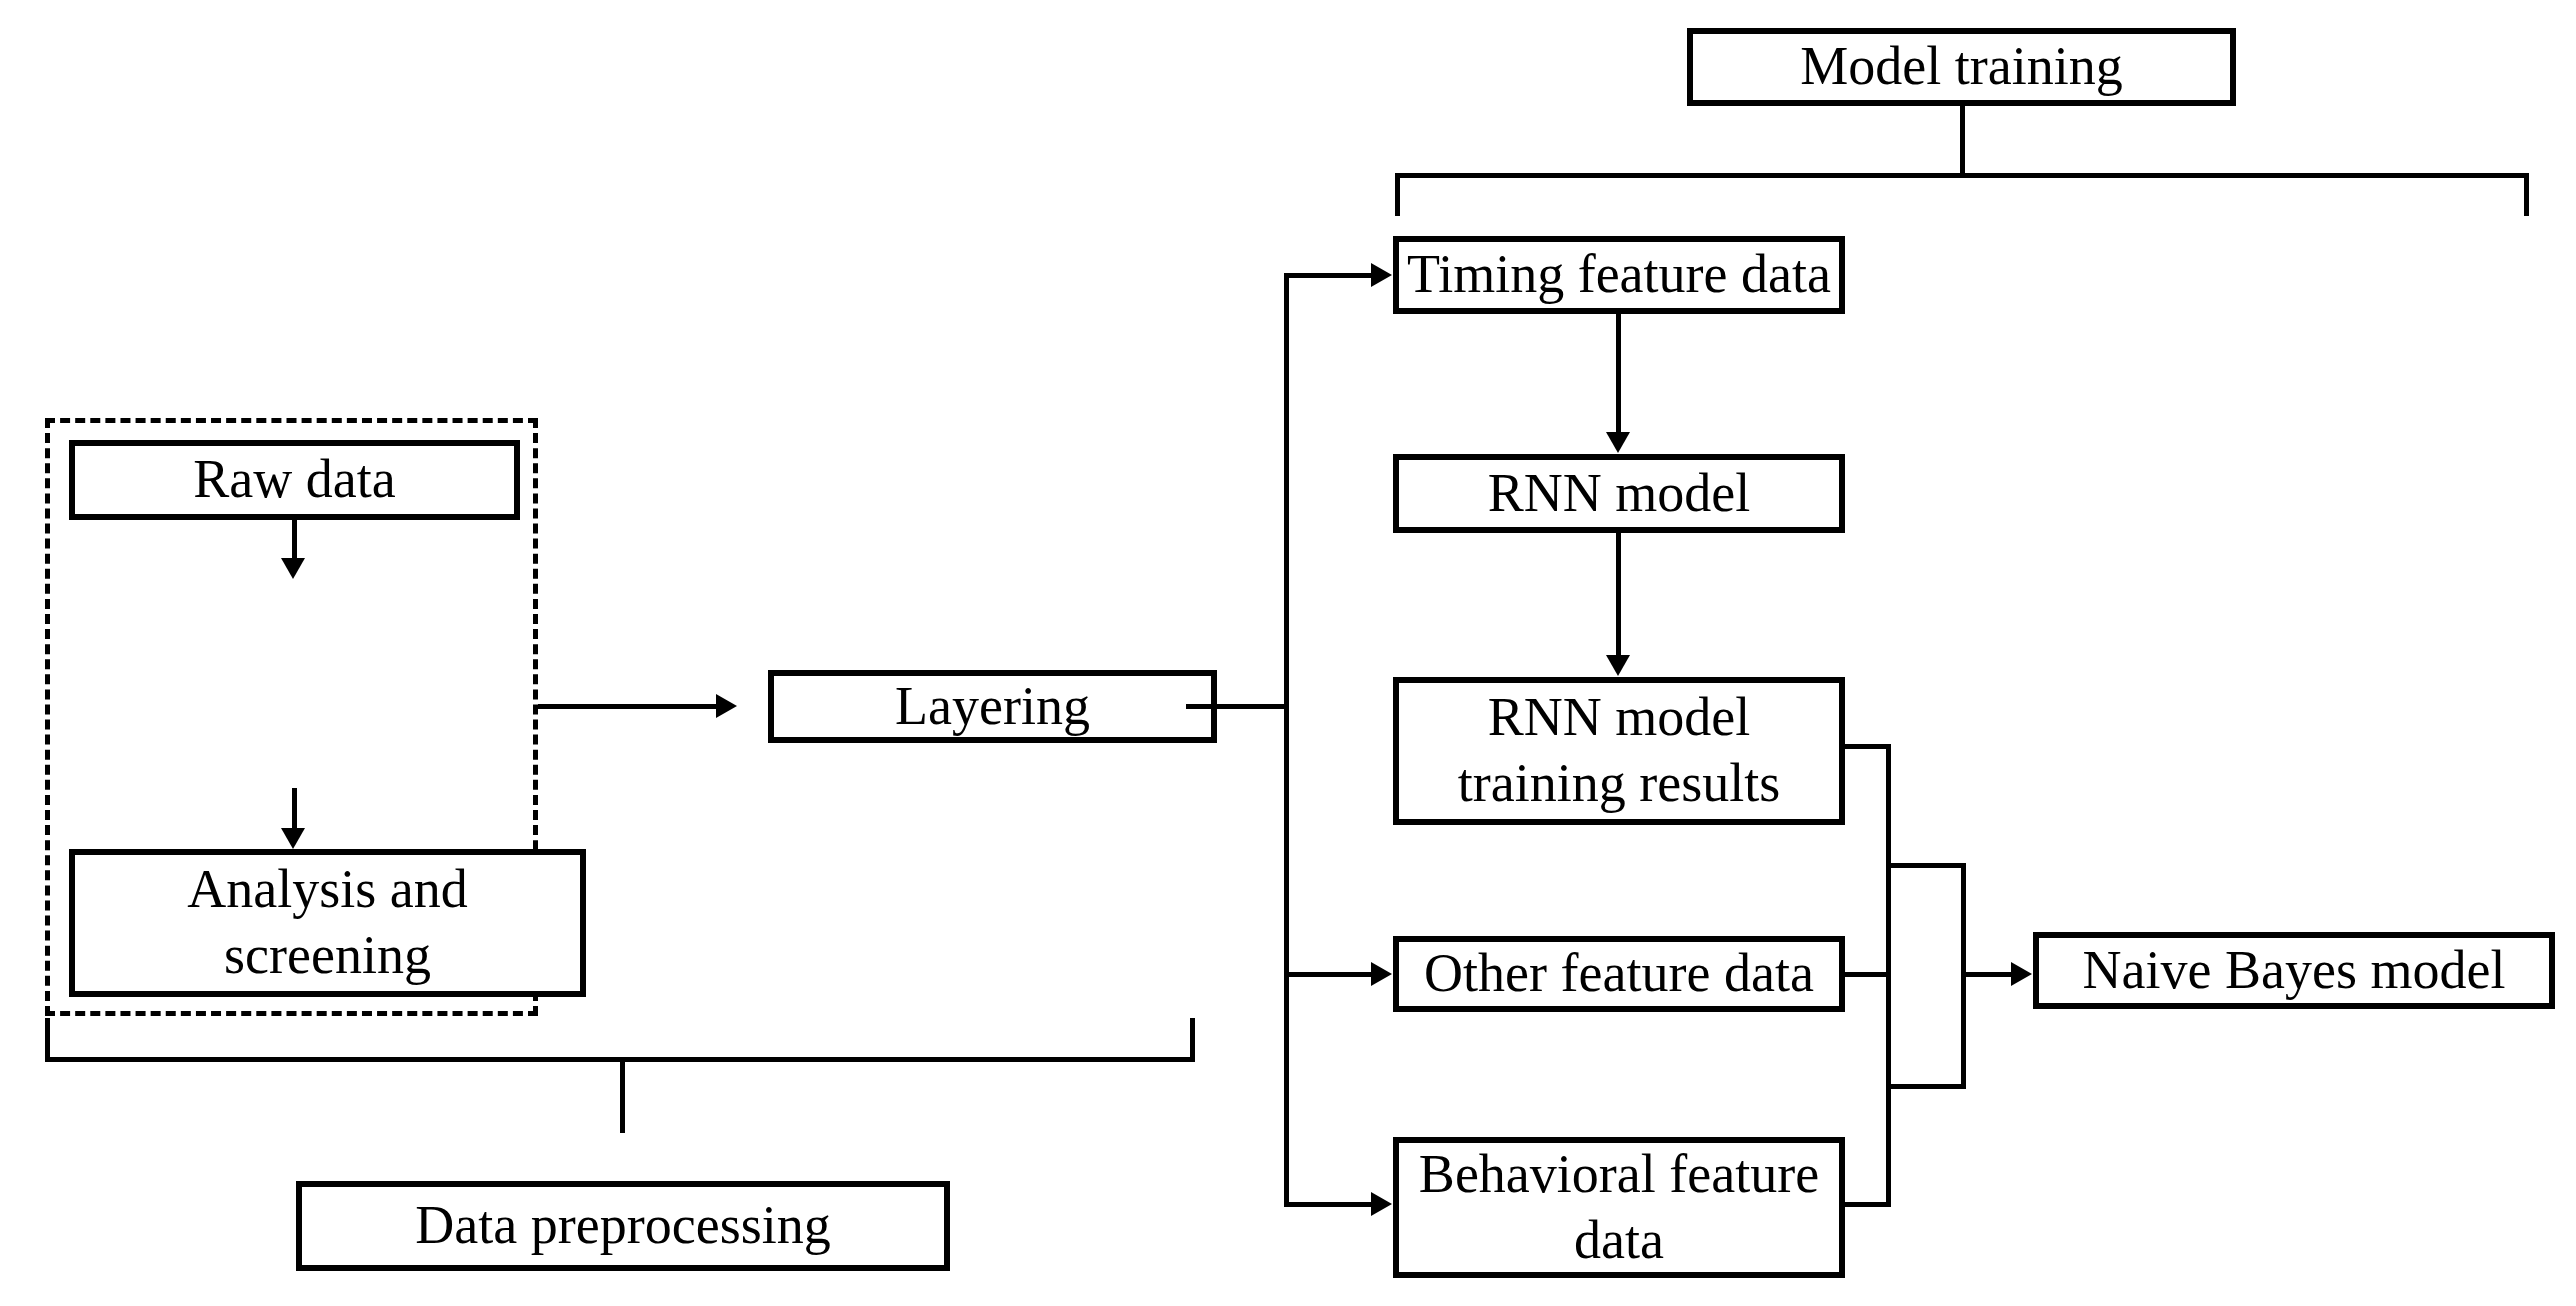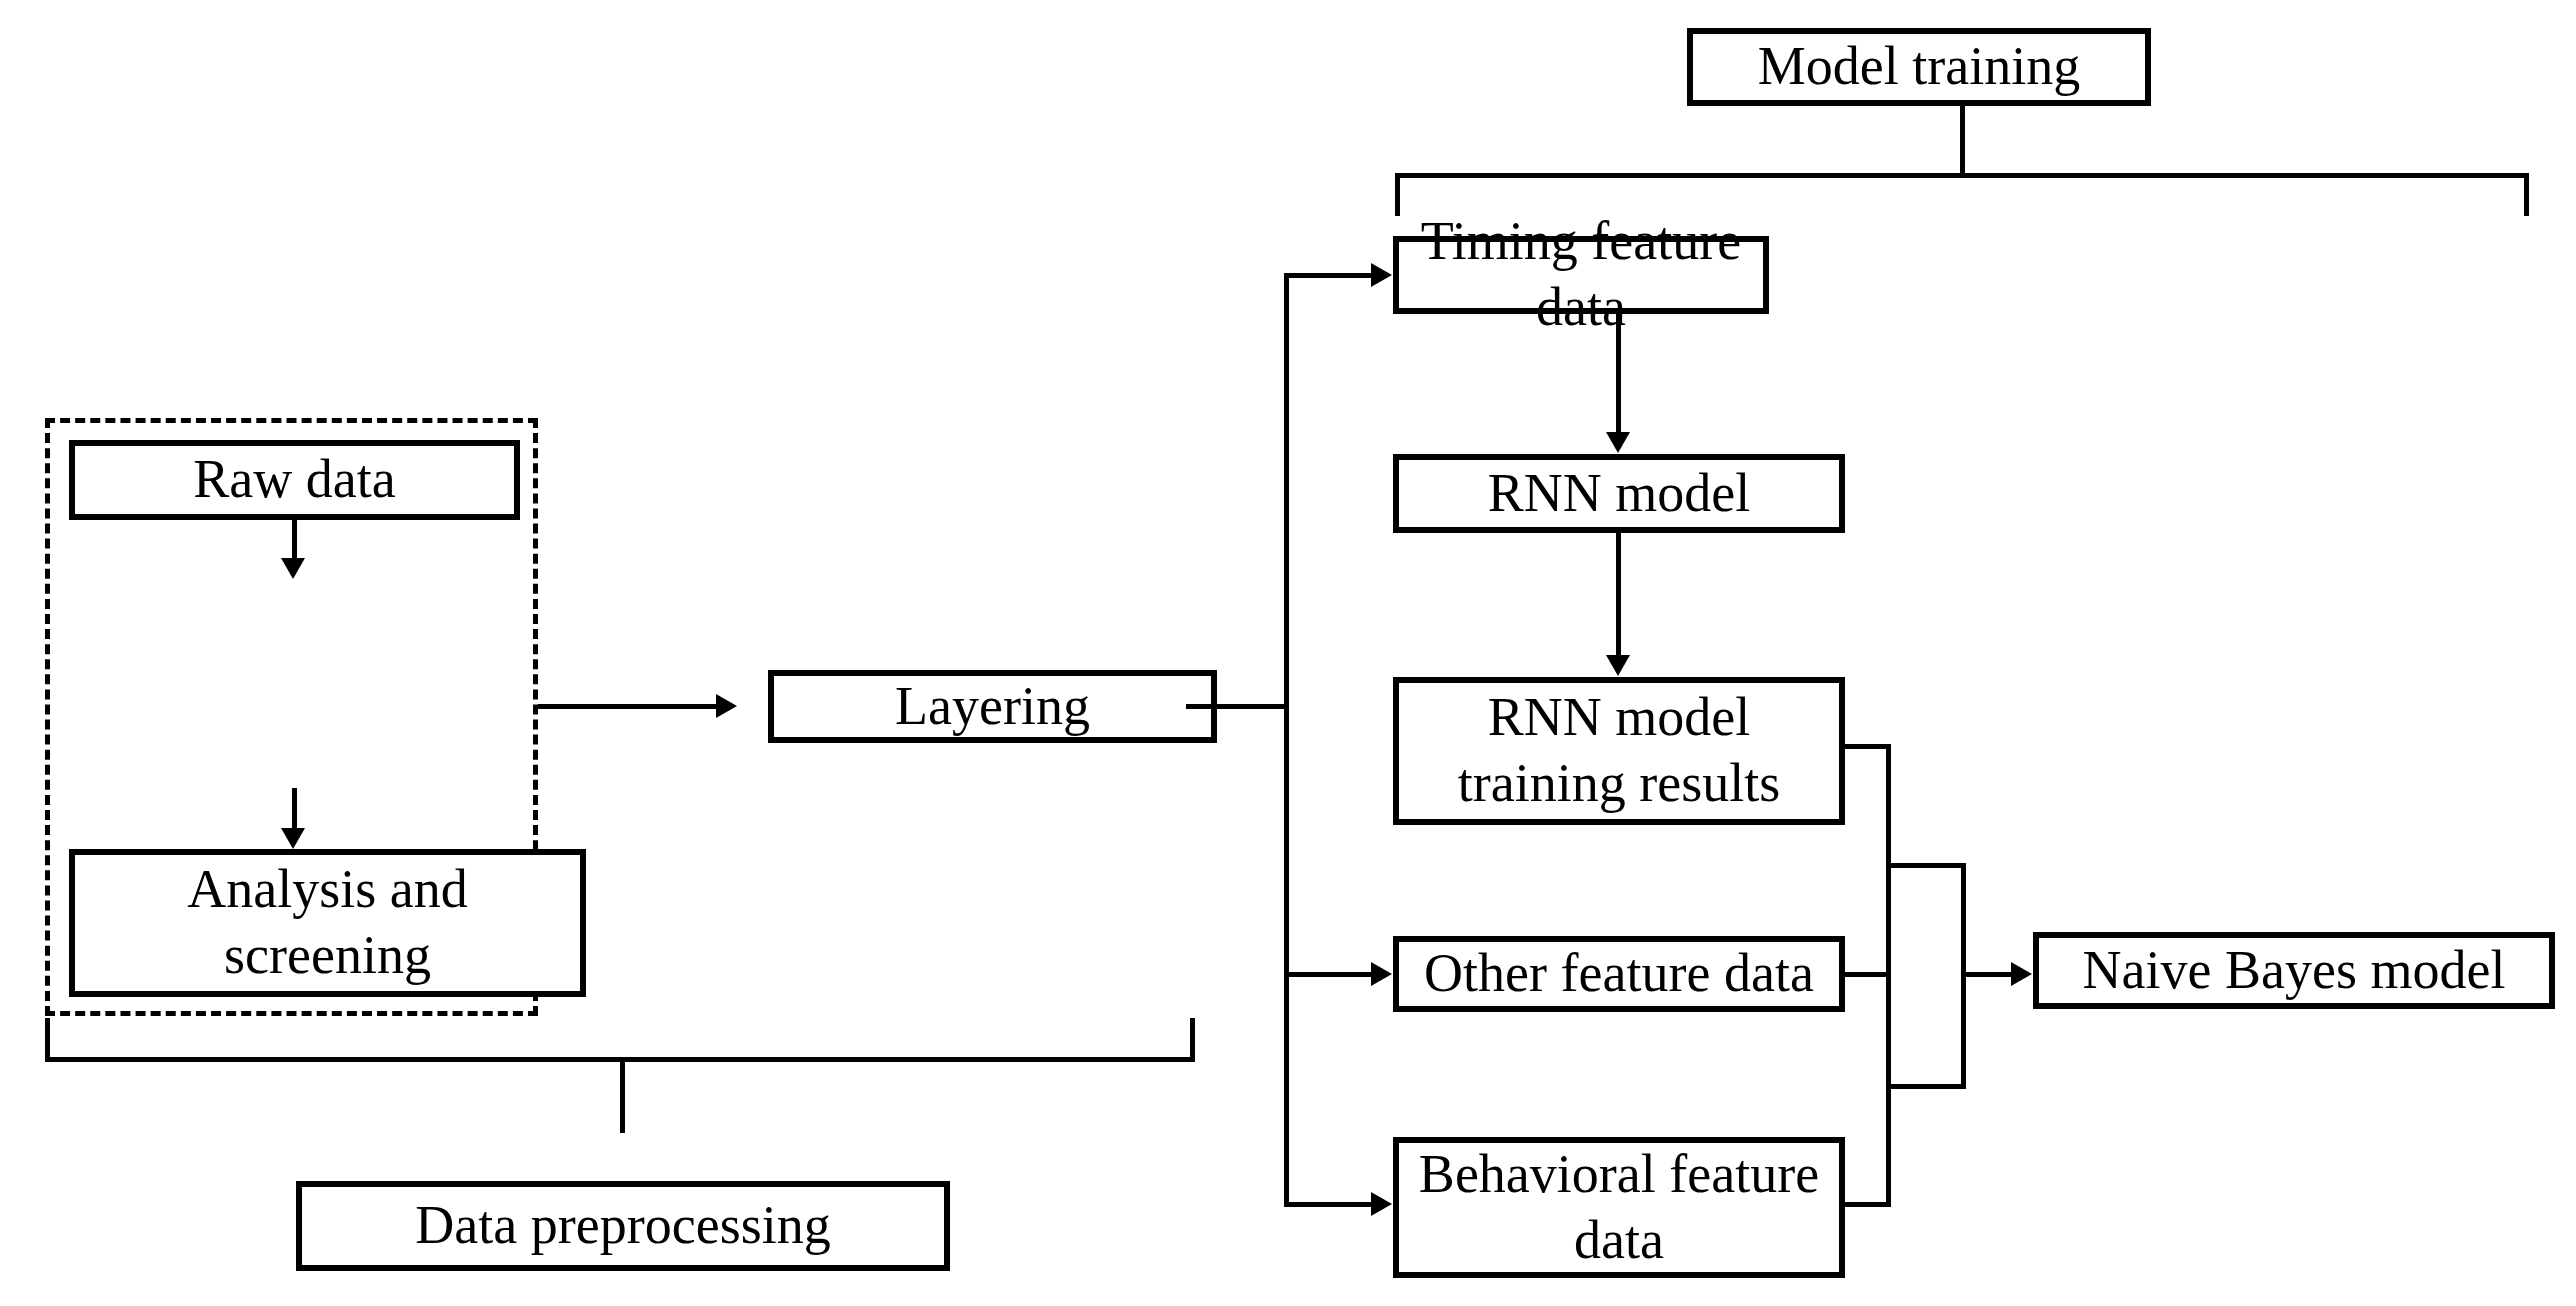--- a/index.html
+++ b/index.html
@@ -86,30 +86,30 @@
 
   <div class="hline" style="left:1284px;top:273px;width:87px;"></div>
   <div class="ah-right" style="left:1371px;top:263px;"></div>
 
   <div class="hline" style="left:1284px;top:972px;width:87px;"></div>
   <div class="ah-right" style="left:1371px;top:962px;"></div>
 
   <div class="hline" style="left:1284px;top:1202px;width:87px;"></div>
   <div class="ah-right" style="left:1371px;top:1192px;"></div>
 
-  <div class="box" style="left:1687px;top:28px;width:464px;height:78px;">
+  <div class="box" style="left:1687px;top:28px;width:549px;height:78px;">
     <span>Model training</span>
   </div>
 
   <div class="vline" style="left:1960px;top:106px;height:71px;"></div>
   <div class="hline" style="left:1395px;top:173px;width:1134px;"></div>
   <div class="vline" style="left:1395px;top:173px;height:43px;"></div>
   <div class="vline" style="left:2524px;top:173px;height:43px;"></div>
 
-  <div class="box" style="left:1393px;top:236px;width:376px;height:78px;font-family:Liberation Serif, serif;">
+  <div class="box" style="left:1393px;top:236px;width:452px;height:78px;font-family:Liberation Serif, serif;">
     <span>Timing feature data</span>
   </div>
 
   <div class="vline" style="left:1616px;top:314px;height:118px;"></div>
   <div class="ah-down" style="left:1606px;top:432px;"></div>
 
   <div class="box" style="left:1393px;top:454px;width:452px;height:79px;">
     <span>RNN model</span>
   </div>
 

